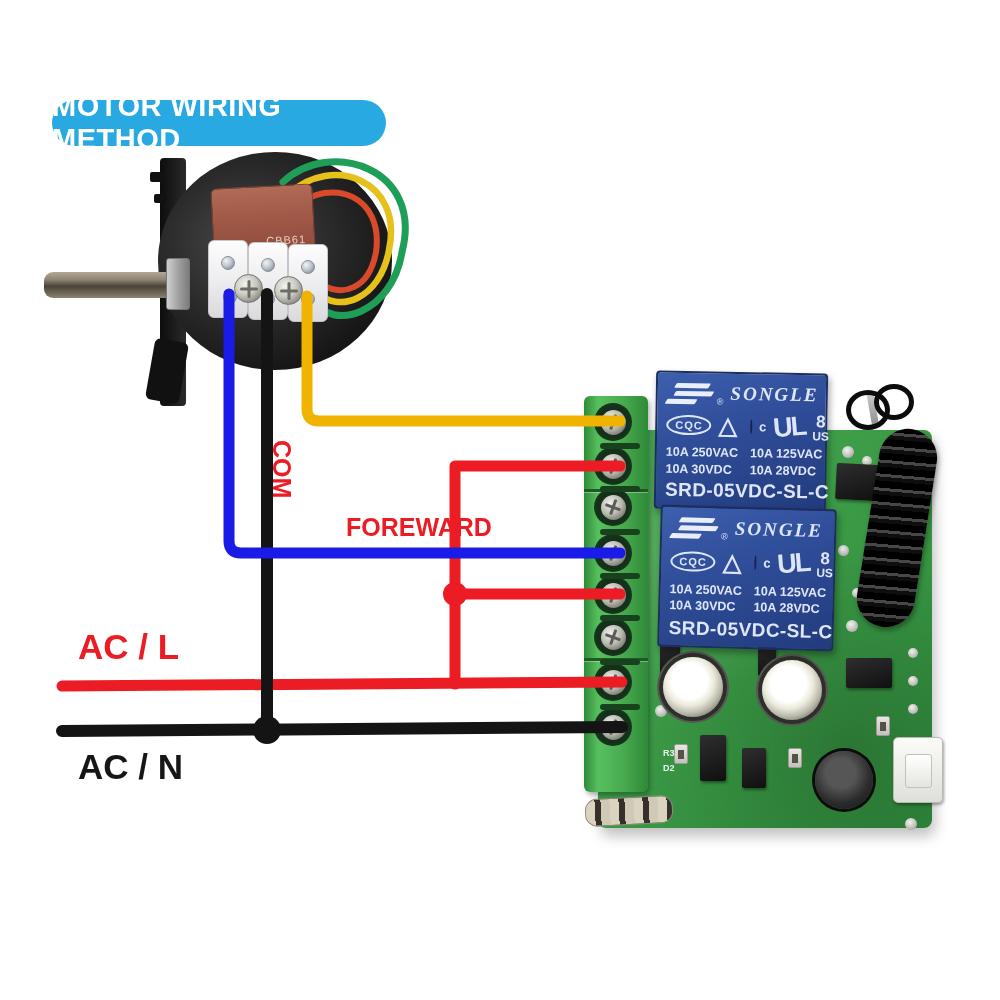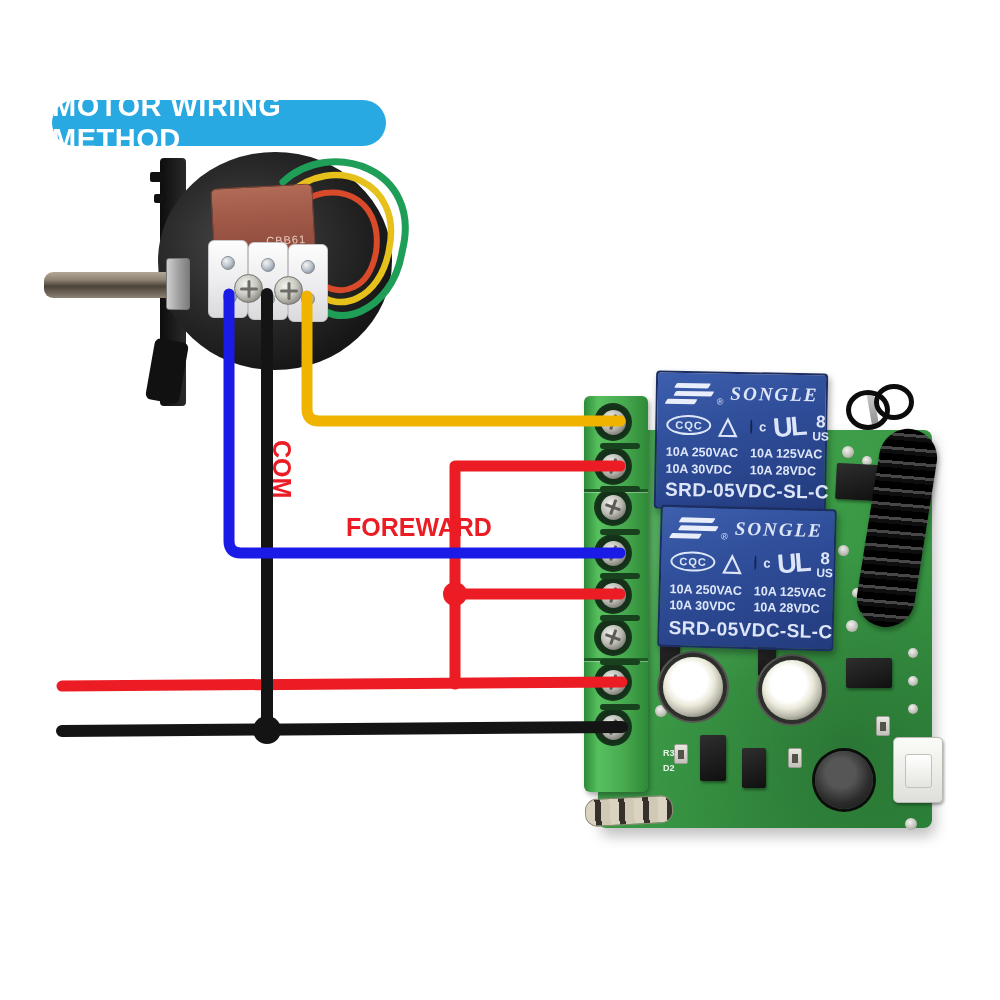--- a/index.html
+++ b/index.html
@@ -321,14 +321,16 @@
       <path d="M267 294 L267 733" stroke="#141414" stroke-width="12"></path>
       <path d="M62 731 L622 727" stroke="#141414" stroke-width="12"></path>
       <circle cx="267" cy="730" r="14" fill="#141414"></circle>
 
       <path d="M229 294 L229 541 Q229 553 241 553 L620 553" stroke="#1B1BE8" stroke-width="11"></path>
     </g>
   </svg>
 
   <div class="lbl lbl-reversal">FOREWARD</div>
   <div class="lbl lbl-com">COM</div>
+  <div class="lbl lbl-acl">AC / L</div>
+  <div class="lbl lbl-acn">AC / N</div>
 
 </div>
 
 </body></html>

